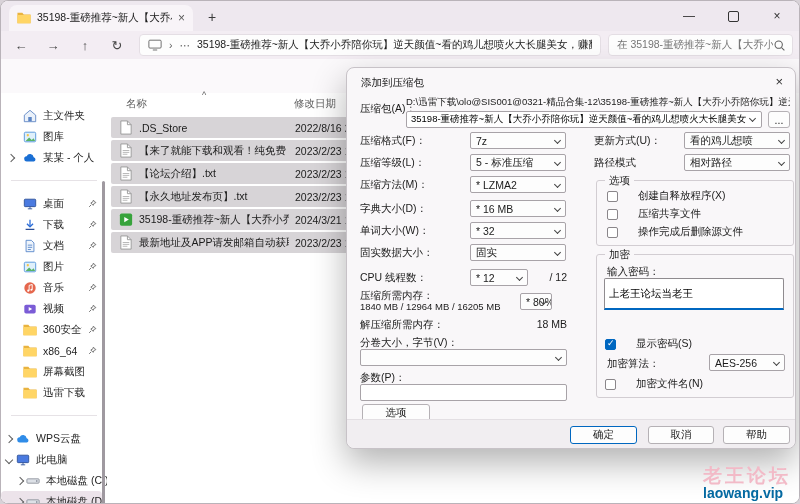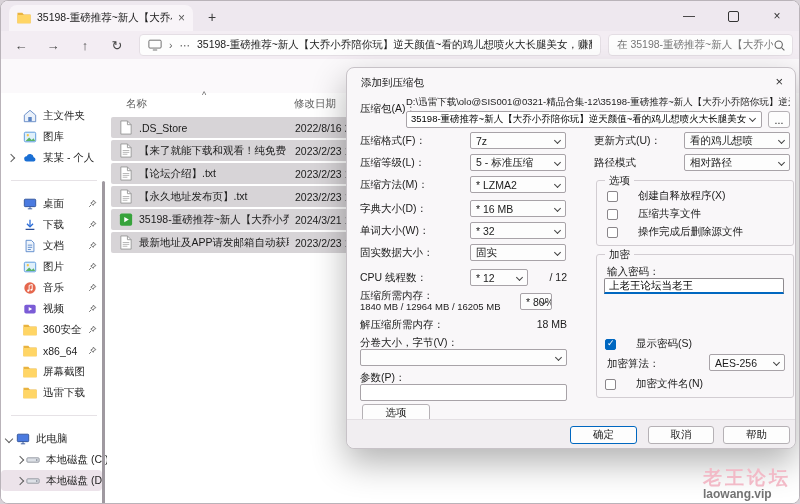--- a/index.html
+++ b/index.html
@@ -68,28 +68,28 @@
   .acombo input{flex:1;border:0;outline:0;font-size:9.5px;padding:0 4px;background:transparent;font-family:"Liberation Sans",sans-serif}
   .acombo .chev{width:4px;height:4px;border-right:1px solid #444;border-bottom:1px solid #444;transform:rotate(45deg);margin:0 6px 2px 0}
   .dbtn{position:absolute;height:18px;background:#fdfdfd;border:1px solid #b5b1b5;border-radius:3px;display:flex;align-items:center;justify-content:center;box-sizing:border-box}
   .dbtn.primary{border:1.5px solid #0067c0}
   .group{position:absolute;border:1px solid #d2cdd2;border-radius:3px}
   .gtitle{position:absolute;top:-7px;left:8px;background:#f9f7f9;padding:0 4px}
   .chkrow{position:absolute;display:flex;align-items:center;gap:20px}
   .cb{width:11px;height:11px;border:1px solid #8a868a;border-radius:2px;background:#fff;box-sizing:border-box;position:relative;flex:none}
   .cb.on{background:#0067c0;border-color:#0067c0}
   .cb.on::after{content:"✓";position:absolute;left:1px;top:-2px;color:#fff;font-size:9px}
-  .pwd{position:absolute;left:257px;top:210px;width:180px;height:16px;background:#fff;border:1px solid #8f8b8f;border-bottom:2px solid #0067c0;border-radius:2px 2px 0 0;box-sizing:border-box;font-size:10.5px;padding:0 4px;font-family:"Liberation Sans",sans-serif}
+  .pwd{position:absolute;left:257px;top:210px;width:180px;height:32px;background:#fff;border:1px solid #8f8b8f;border-bottom:2px solid #0067c0;border-radius:2px 2px 0 0;box-sizing:border-box;font-size:10.5px;padding:0 4px;font-family:"Liberation Sans",sans-serif}
   .dfooter{position:absolute;left:0;right:0;bottom:0;height:28px;background:#f1eef1;border-top:1px solid #e3dfe3;border-radius:0 0 8px 8px}
   .memdetail{position:absolute;left:13px;top:233px;font-size:9.5px;white-space:nowrap}
   .rt{text-align:right}
   
   .wm{position:absolute;right:8px;bottom:3px;z-index:50;text-align:left;font-weight:bold;line-height:1.02;pointer-events:none}
   .wm-l1{font-size:19px;color:#f2bac7;letter-spacing:3px}
-  .wm-l2{font-size:12px;color:#737373}
+  .wm-l2{font-size:14px;color:#0369a1}
   svg{display:block}
 </style>
 </head>
 <body>
 
 <div class="window">
 
   <div class="tabbar">
     <div class="tab">
       <svg width="14" height="12" viewBox="0 0 16 13">
@@ -300,20 +300,27 @@
       <span class="slabel">屏幕截图</span>
     </div>
     <div class="sitem">
       <svg width="14" height="12" viewBox="0 0 16 13">
           <path fill="#e9b33f" d="M.5.5h5.6l1.6 2h7.8v10H.5z"></path>
           <path fill="#ffd565" d="M.5 3.2h15v9.3H.5z"></path>
         </svg>
       <span class="slabel">迅雷下载</span>
     </div>
     <div class="sdiv"></div>
+    <div class="sitem tparent">
+      <span class="schv r" style="left:5px"></span>
+      <svg width="14" height="14" viewBox="0 0 16 16">
+          <path fill="#2f8ce8" d="M4.5 12a3 3 0 01-.3-6A4.2 4.2 0 0112.2 7a2.6 2.6 0 01.3 5z"></path>
+        </svg>
+      <span class="slabel">WPS云盘</span>
+    </div>
     <div class="sitem tparent">
       <span class="schv d" style="left:5px"></span>
       <svg width="14" height="14" viewBox="0 0 16 16">
           <rect x="1.5" y="2.5" width="13" height="8.5" rx="1" fill="#4a7ae0" stroke="#2c4f96"></rect>
           <path d="M5.5 13.5h5M8 11v2.5" stroke="#2c4f96"></path>
         </svg>
       <span class="slabel">此电脑</span>
     </div>
     <div class="sitem tchild">
       <span class="schv r"></span>

